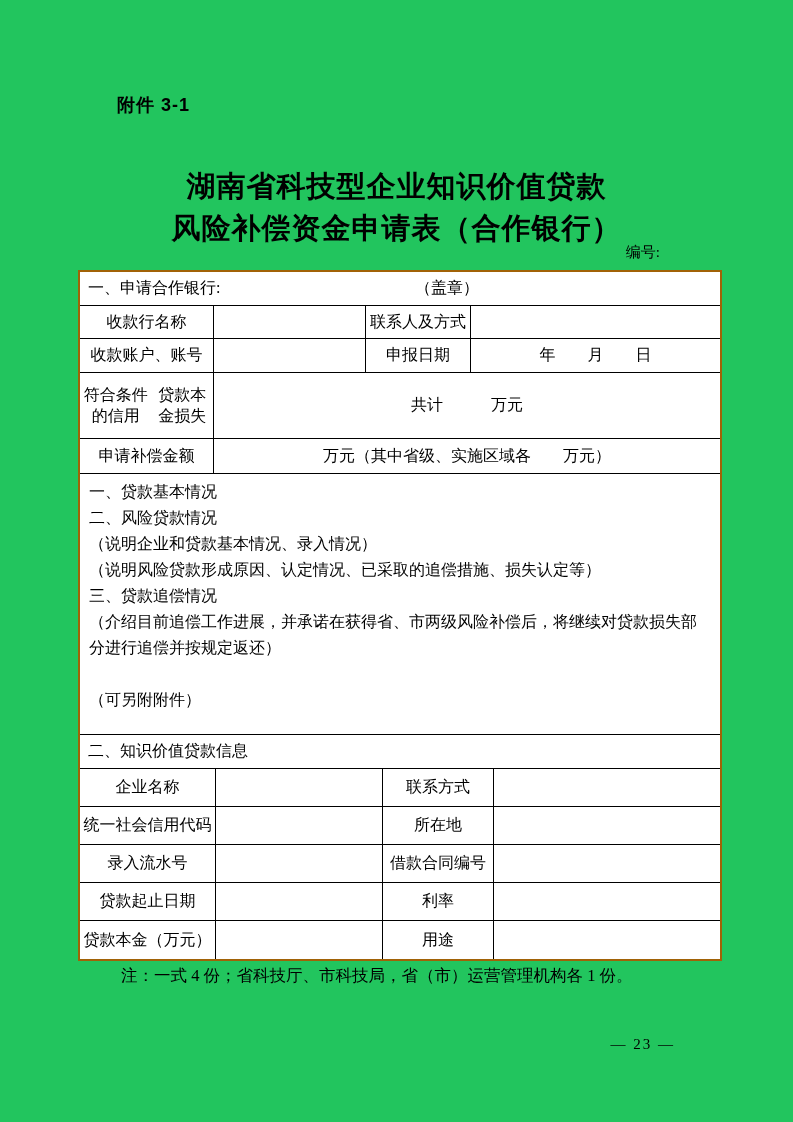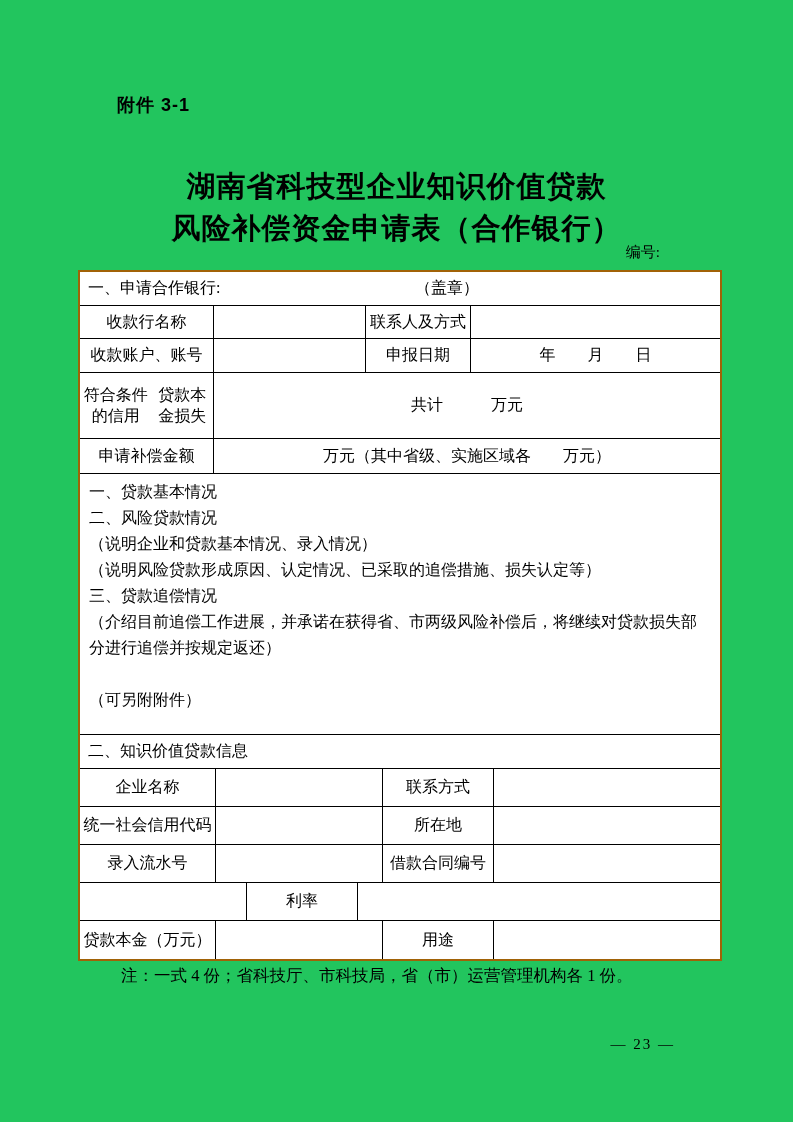--- a/index.html
+++ b/index.html
@@ -210,20 +210,21 @@
     </div>
 
     <div class="trow h38">
       <div class="cell c1b">录入流水号</div>
       <div class="cell c2b"></div>
       <div class="cell c3b">借款合同编号</div>
       <div class="cell c4b"></div>
     </div>
 
     <div class="trow h38">
+      <div class="cell c1b">贷款起止日期</div>
       <div class="cell c2b"></div>
       <div class="cell c3b">利率</div>
       <div class="cell c4b"></div>
     </div>
 
     <div class="trow h38">
       <div class="cell c1b">贷款本金（万元）</div>
       <div class="cell c2b"></div>
       <div class="cell c3b">用途</div>
       <div class="cell c4b"></div>

